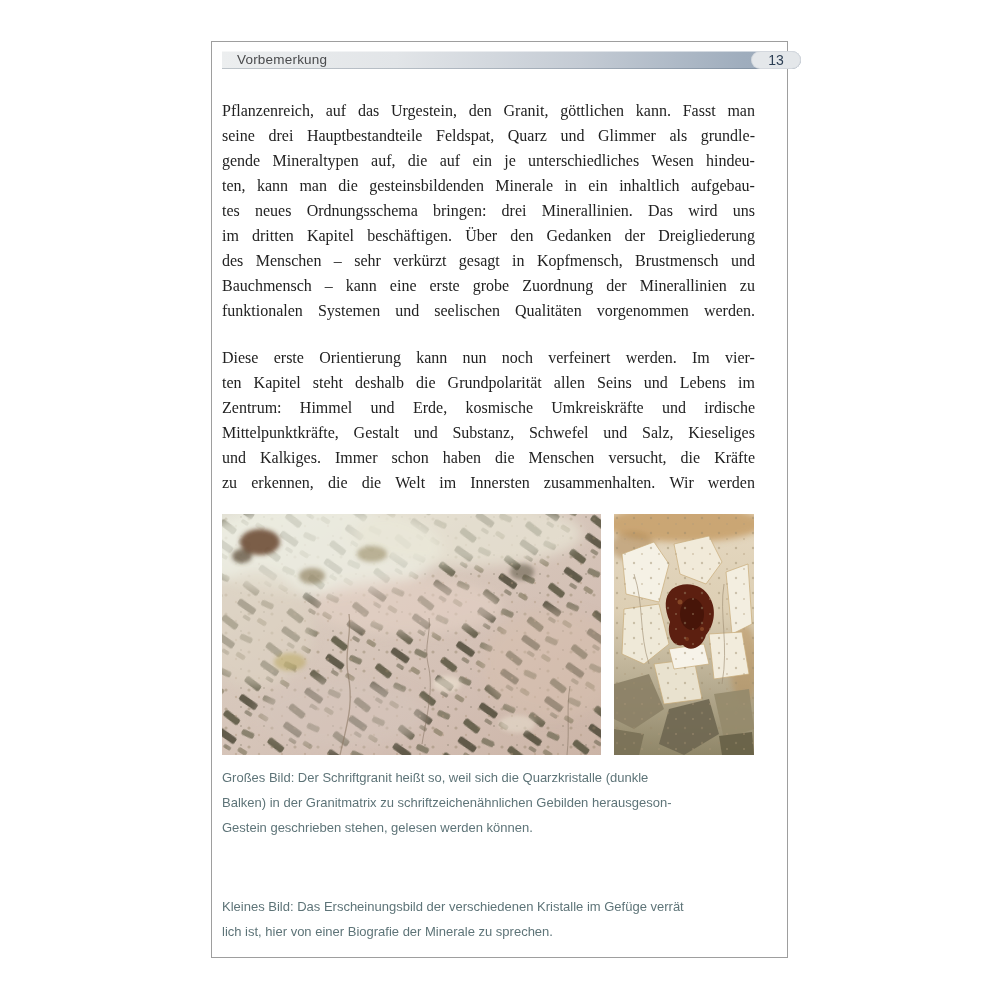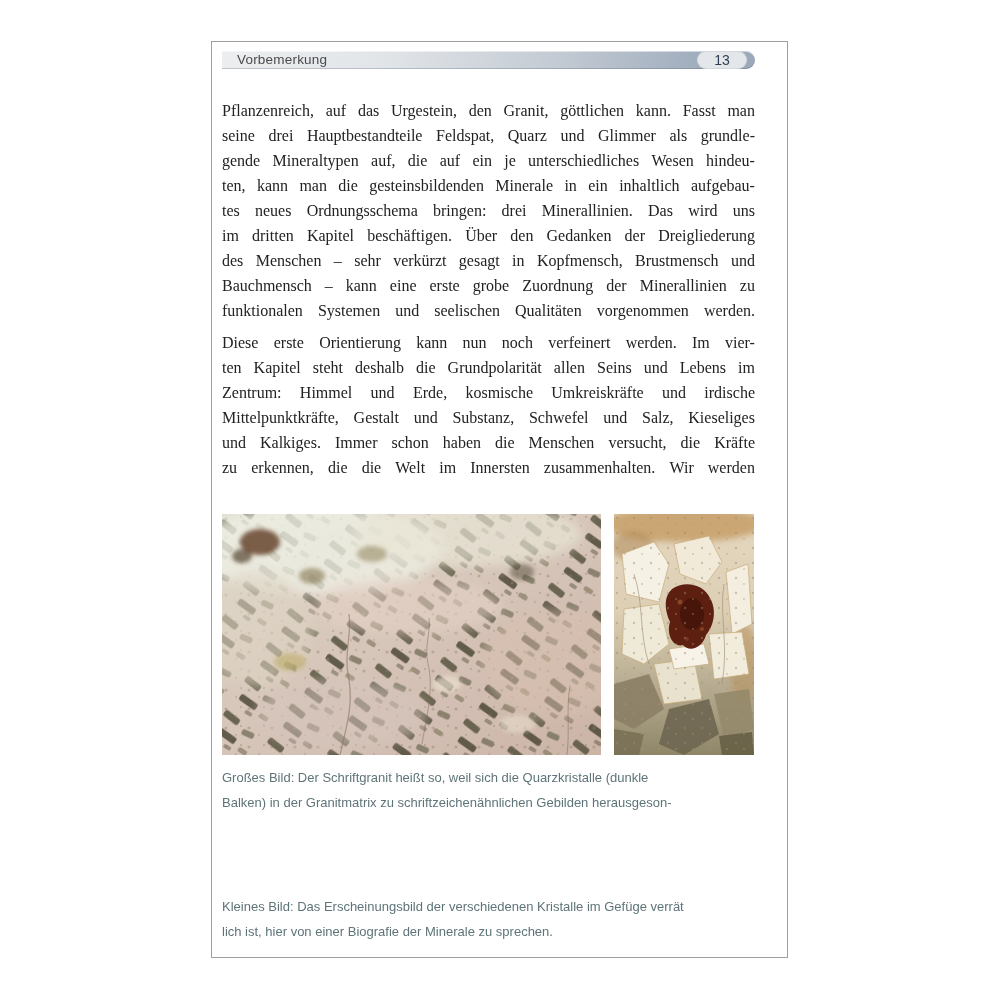--- a/index.html
+++ b/index.html
@@ -10,36 +10,37 @@
   .page{
     position:absolute;left:211px;top:41px;width:577px;height:917px;
     background:#ffffff;border:1px solid #9e9e9e;box-sizing:border-box;
   }
   
   .header-bar{
     position:absolute;left:10px;top:9px;width:533px;height:18px;
     background:linear-gradient(to right,#eceeef 0%,#e2e5e8 30%,#c4cbd4 62%,#9fadbd 90%,#9aa8b9 100%);
     border-radius:0 9px 9px 0;
     box-shadow:inset 0 -1px 0 rgba(70,85,105,.28), inset 0 1px 0 rgba(255,255,255,.5);
+    padding-left:46px;
   }
   .header-title{
     position:absolute;left:15px;top:0;line-height:18px;
     font-size:13.5px;color:#4a4b4d;letter-spacing:.2px;
   }
   .pagenum-pill{
-    position:absolute;right:8px;top:0;width:50px;height:18px;
+    position:absolute;right:0;top:0;width:50px;height:18px;
     background:#e4e7ea;border-radius:9px;
     display:flex;align-items:center;justify-content:center;
     box-shadow:inset 0 0 0 1px rgba(120,135,155,.15);
   }
   .pagenum-pill span{font-size:14px;color:#2c3e54;}
   
   .text-block{position:absolute;left:10px;width:533px;}
   .p1{top:56px;}
-  .p2{top:288px;}
+  .p2{top:303px;}
   .line{
     height:25px;line-height:25px;
     display:flex;justify-content:space-between;align-items:baseline;
     font-family:"Liberation Serif","DejaVu Serif",serif;
     font-size:16px;color:#222222;white-space:nowrap;overflow:hidden;
   }
   
   .figure-row{
     position:absolute;left:10px;top:472px;width:533px;height:241px;
     display:flex;gap:13px;
@@ -350,20 +351,21 @@
         <path d="M110 70 C105 100 115 130 108 170" stroke="#9b8a6f" stroke-width="1" fill="none" opacity="0.6"></path>
         <rect width="140" height="241" fill="url(#sm-speck)"></rect>
       </svg>
     </div>
 
   </div>
 
   <div class="caption c1">
     <div class="cap-line">Großes Bild: Der Schriftgranit heißt so, weil sich die Quarzkristalle (dunkle</div>
     <div class="cap-line">Balken) in der Granitmatrix zu schriftzeichenähnlichen Gebilden herausgeson-</div>
+    <div class="cap-line">Gestein geschrieben stehen, gelesen werden können.</div>
   </div>
 
   <div class="caption c2">
     <div class="cap-line">Kleines Bild: Das Erscheinungsbild der verschiedenen Kristalle im Gefüge verrät</div>
     <div class="cap-line">lich ist, hier von einer Biografie der Minerale zu sprechen.</div>
   </div>
 
 </div>
 
 </body></html>

